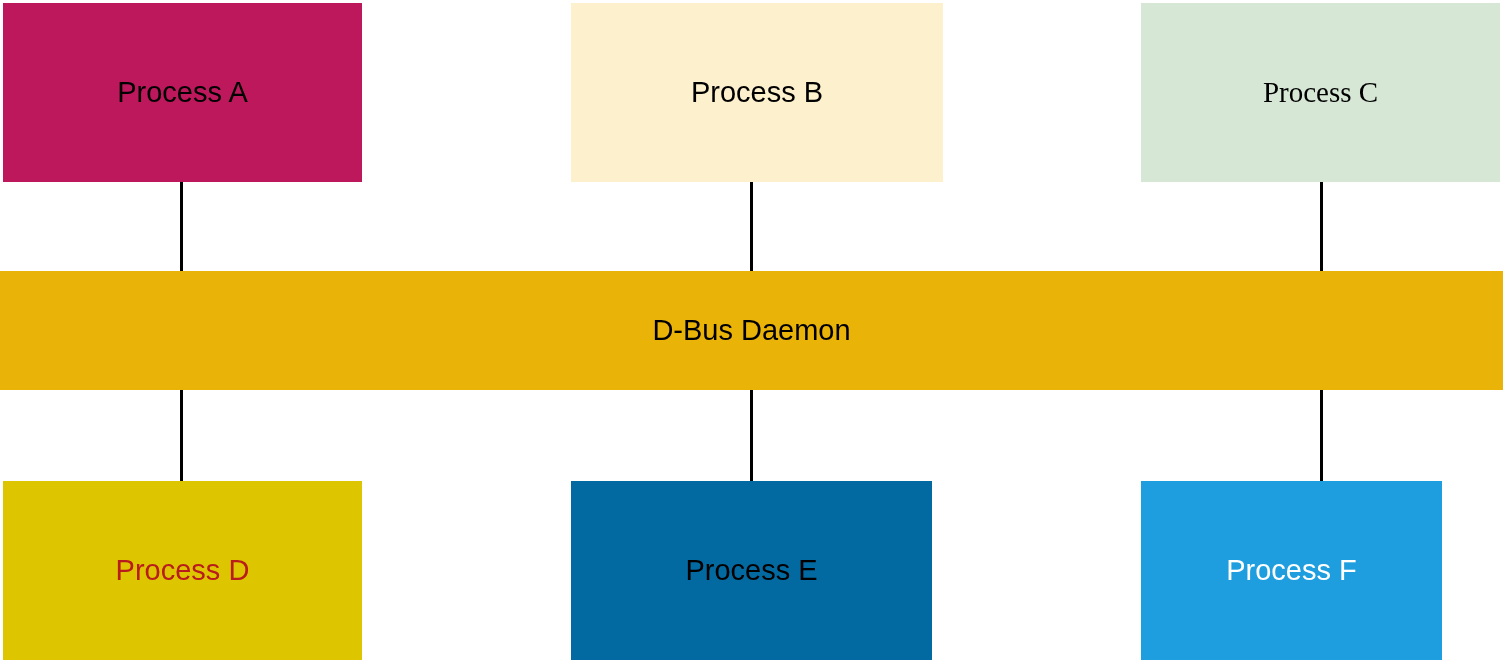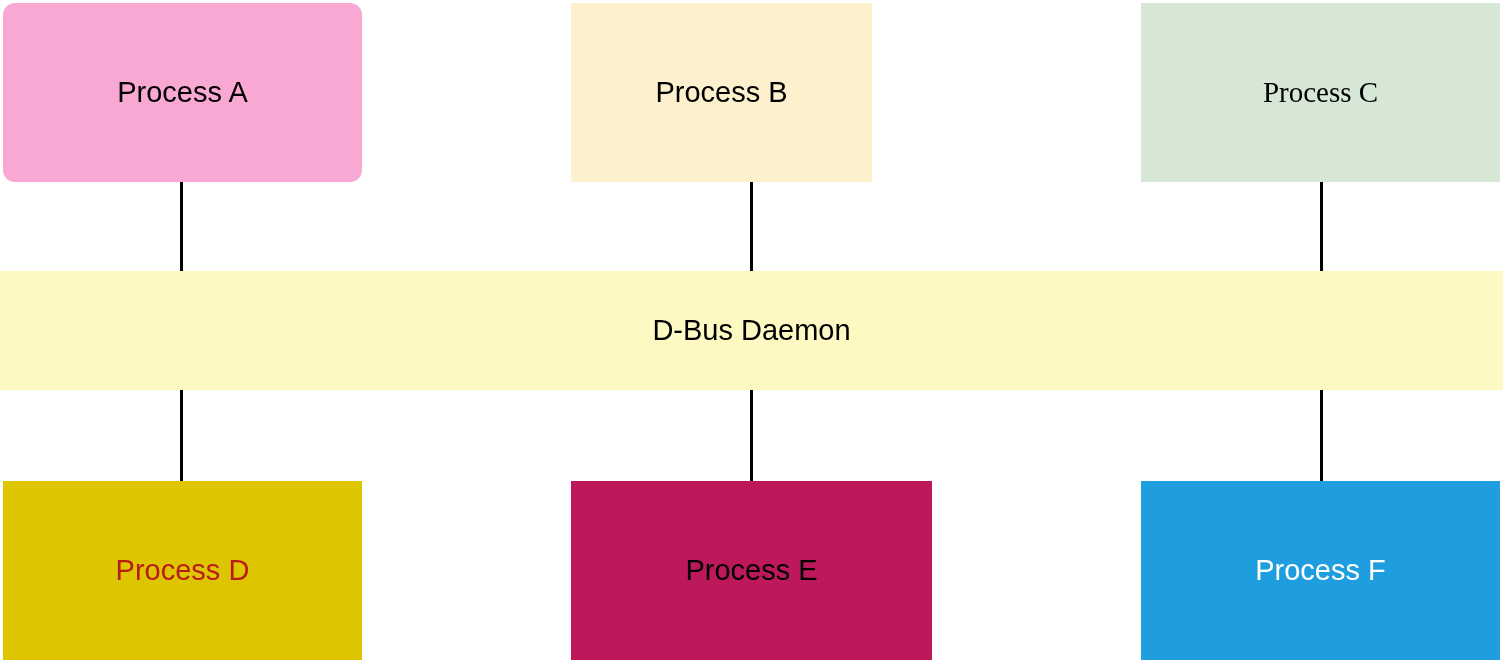--- a/index.html
+++ b/index.html
@@ -22,26 +22,26 @@
     justify-content: center;
     font-size: 29px;
     color: #000000;
     box-sizing: border-box;
   }
   .node-label {
     white-space: nowrap;
   }
   
   .pos-a { left: 3px;    top: 3px;   width: 359px; height: 179px; }
-  .pos-b { left: 571px;  top: 3px;   width: 301px; height: 179px; align-items: center; }
+  .pos-b { left: 571px;  top: 3px;   width: 372px; height: 179px; align-items: center; }
   .pos-c { left: 1141px; top: 3px;   width: 359px; height: 179px; font-family: Liberation Serif, serif; }
   
   .pos-d { left: 3px;    top: 481px; width: 359px; height: 179px; }
   .pos-e { left: 571px;  top: 481px; width: 361px; height: 179px; }
-  .pos-f { left: 1141px; top: 481px; width: 359px; height: 179px; }
+  .pos-f { left: 1141px; top: 481px; width: 301px; height: 179px; }
   
   .bus {
     position: absolute;
     left: 0;
     top: 271px;
     width: 1503px;
     height: 119px;
     display: flex;
     align-items: center;
     justify-content: center;
@@ -59,45 +59,45 @@
   .conn-c { left: 1320px; top: 182px; height: 89px; }
   .conn-d { left: 180px;  top: 390px; height: 91px; }
   .conn-e { left: 750px;  top: 390px; height: 91px; }
   .conn-f { left: 1320px; top: 390px; height: 91px; }
 </style>
 </head>
 <body>
 
 <div id="canvas">
 
-  <div class="node pos-a" style="background-color: #f9a8d4; color: rgb(0, 0, 0); border-radius: 12px;">
+  <div class="node pos-a" style="background-color: #be185d; color: rgb(0, 0, 0);">
     <span class="node-label">Process A</span>
   </div>
   <div class="node pos-b" style="background-color: rgb(253, 240, 205); color: rgb(0, 0, 0);">
     <span class="node-label">Process B</span>
   </div>
   <div class="node pos-c" style="background-color: rgb(214, 232, 213); color: rgb(0, 0, 0);">
     <span class="node-label">Process C</span>
   </div>
 
   <div class="connector conn-a" style="background-color: rgb(0, 0, 0);"></div>
   <div class="connector conn-b" style="background-color: rgb(0, 0, 0);"></div>
   <div class="connector conn-c" style="background-color: rgb(0, 0, 0);"></div>
 
-  <div class="bus" style="background-color: #fef9c3; color: rgb(0, 0, 0);">
+  <div class="bus" style="background-color: #eab308; color: rgb(0, 0, 0);">
     <span class="node-label">D-Bus Daemon</span>
   </div>
 
   <div class="connector conn-d" style="background-color: rgb(0, 0, 0);"></div>
   <div class="connector conn-e" style="background-color: rgb(0, 0, 0);"></div>
   <div class="connector conn-f" style="background-color: rgb(0, 0, 0);"></div>
 
   <div class="node pos-d" style="background-color: rgb(221, 197, 0); color: #b91c1c;">
     <span class="node-label">Process D</span>
   </div>
-  <div class="node pos-e" style="background-color: #be185d; color: rgb(0, 0, 0);">
+  <div class="node pos-e" style="background-color: #0369a1; color: rgb(0, 0, 0);">
     <span class="node-label">Process E</span>
   </div>
   <div class="node pos-f" style="background-color: rgb(30, 158, 222); color: rgb(255, 255, 255);">
     <span class="node-label">Process F</span>
   </div>
 
 </div>
 
 </body></html>

